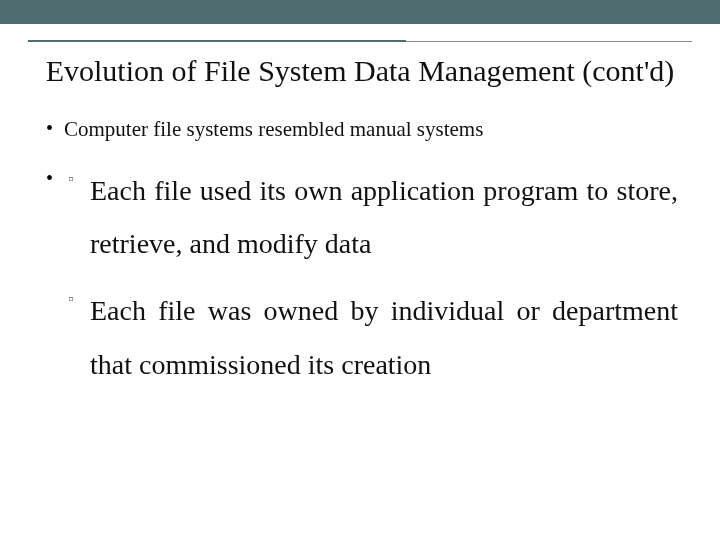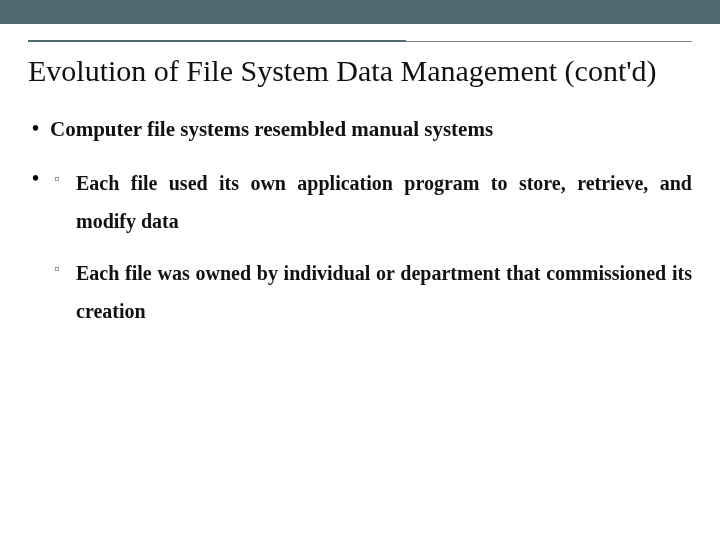--- a/index.html
+++ b/index.html
@@ -45,30 +45,30 @@
     position: absolute;
     right: 0;
     width: 43%;
     top: 1px;
     border-top: 1px solid #888;
   }
   .title {
     margin-top: 28px;
     font-size: 30px;
     line-height: 1.25;
+    text-align: center;
     font-weight: normal;
   }
   .content {
     margin-top: 24px;
   }
   ul.level1 {
     list-style: none;
     padding: 0;
-    margin: 0;
-    font-weight: bold;
+    margin: 14px;
   }
   ul.level1 > li {
     font-size: 21px;
     line-height: 1.45;
     margin-bottom: 20px;
     padding-left: 22px;
     position: relative;
     text-align: justify;
   }
   ul.level1 > li:before {
@@ -78,21 +78,21 @@
     top: 0;
     font-size: 20px;
     color: #000;
   }
   ul.level2 {
     list-style: none;
     padding: 0;
     margin: 14px 0 0 0;
   }
   ul.level2 > li {
-    font-size: 20px;
+    font-size: 28px;
     line-height: 1.9;
     margin-bottom: 14px;
     padding-left: 26px;
     position: relative;
     text-align: justify;
   }
   ul.level2 > li:before {
     content: "▫";
     position: absolute;
     left: 4px;

